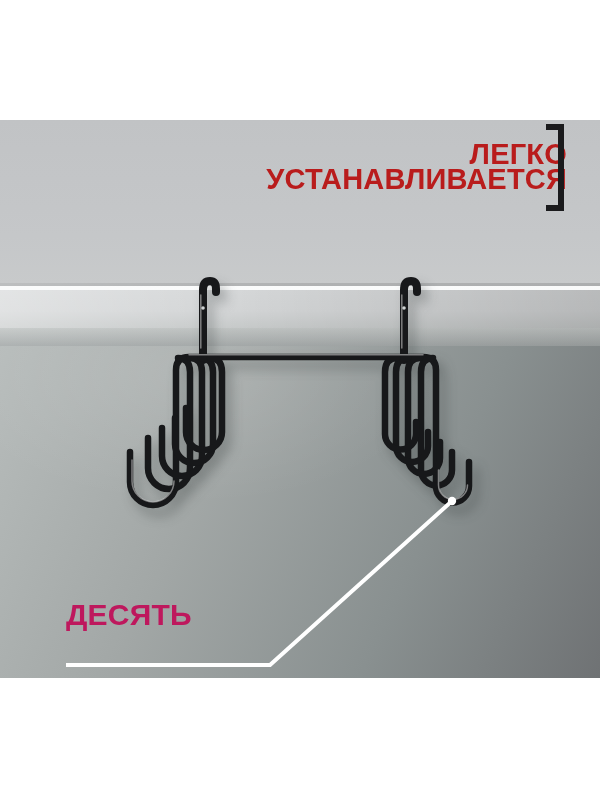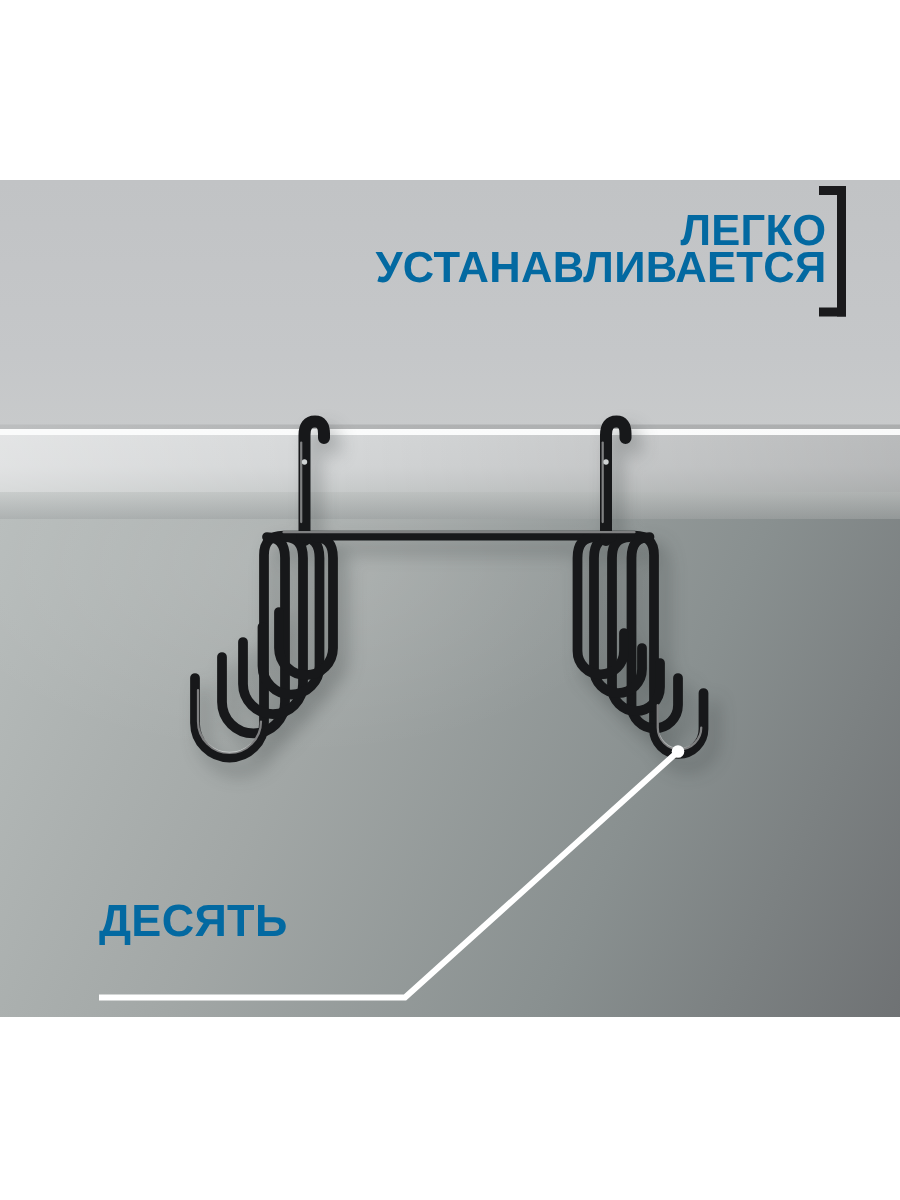--- a/index.html
+++ b/index.html
@@ -29,24 +29,24 @@
   .scene-svg{position:absolute;left:0;top:0;width:600px;height:558px;}
   .rack{filter:drop-shadow(6px 8px 6px rgba(35,40,41,.32));}
   .rack path{fill:none;stroke:#17181a;stroke-linecap:round;stroke-linejoin:round;}
   .rack .wire{stroke-width:6.5;}
   .rack .mount{stroke-width:8;}
   .rack .hl{stroke:#ffffff;stroke-width:1.5;opacity:.45;}
   .callout{fill:none;stroke:#ffffff;stroke-width:4;stroke-linejoin:miter;}
 
   
   .cap{position:absolute;font-weight:bold;margin:0;}
-  .cap-top{top:22px;right:49px;text-align:right;font-size:29px;line-height:25px;
-           letter-spacing:.2px;color:#0369a1;}
+  .cap-top{top:22px;right:33px;text-align:right;font-size:29px;line-height:25px;
+           letter-spacing:.2px;color:#b91c1c;}
   .cap-bottom{top:479px;left:66px;text-align:left;font-size:30px;line-height:31px;
-           letter-spacing:.2px;color:#0369a1;}
+           letter-spacing:.2px;color:#be185d;}
   .cap span{display:block;}
   .bracket{position:absolute;left:546px;top:4px;width:18px;height:87px;box-sizing:border-box;
            border:6px solid #1a1a1c;border-left:none;}
 </style>
 </head>
 <body>
 
 <div class="page">
   <div class="photo">
 

